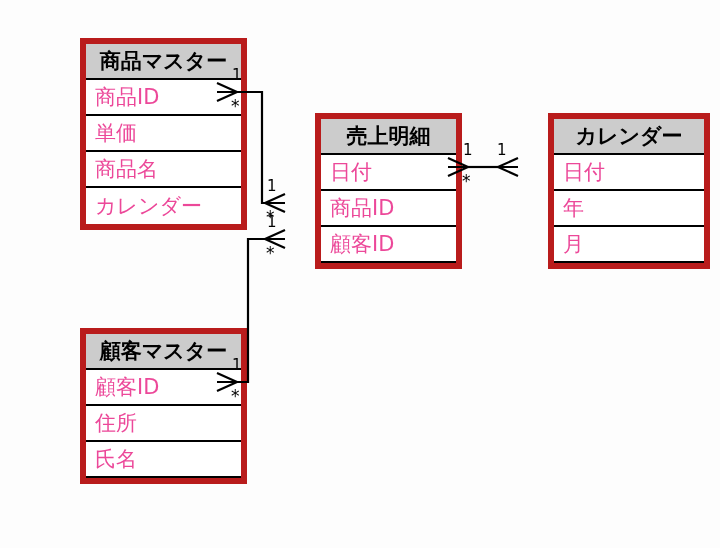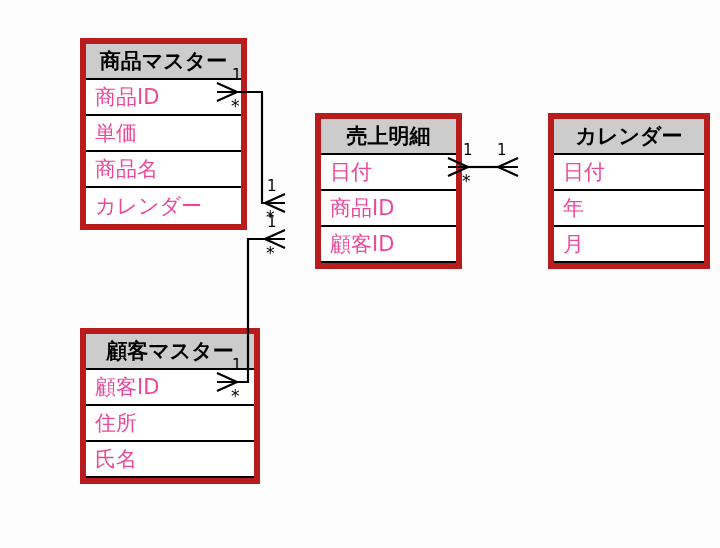--- a/index.html
+++ b/index.html
@@ -97,21 +97,21 @@
     <div class="attr-row">顧客ID</div>
   </div>
 
   <div class="entity" id="ent-calendar" style="left:518px; top:113px; width:162px;">
     <div class="entity-header">カレンダー</div>
     <div class="attr-row">日付</div>
     <div class="attr-row">年</div>
     <div class="attr-row">月</div>
   </div>
 
-  <div class="entity" id="ent-customer" style="left:50px; top:328px; width:180px;">
+  <div class="entity" id="ent-customer" style="left:50px; top:328px; width:167px;">
     <div class="entity-header">顧客マスター</div>
     <div class="attr-row">顧客ID</div>
     <div class="attr-row">住所</div>
     <div class="attr-row">氏名</div>
   </div>
 
   <svg id="connectors" viewBox="0 0 720 548">
 
     <g>
       <path class="conn-line" d="M 237 92 L 262 92 L 262 203 L 265 203"></path>

